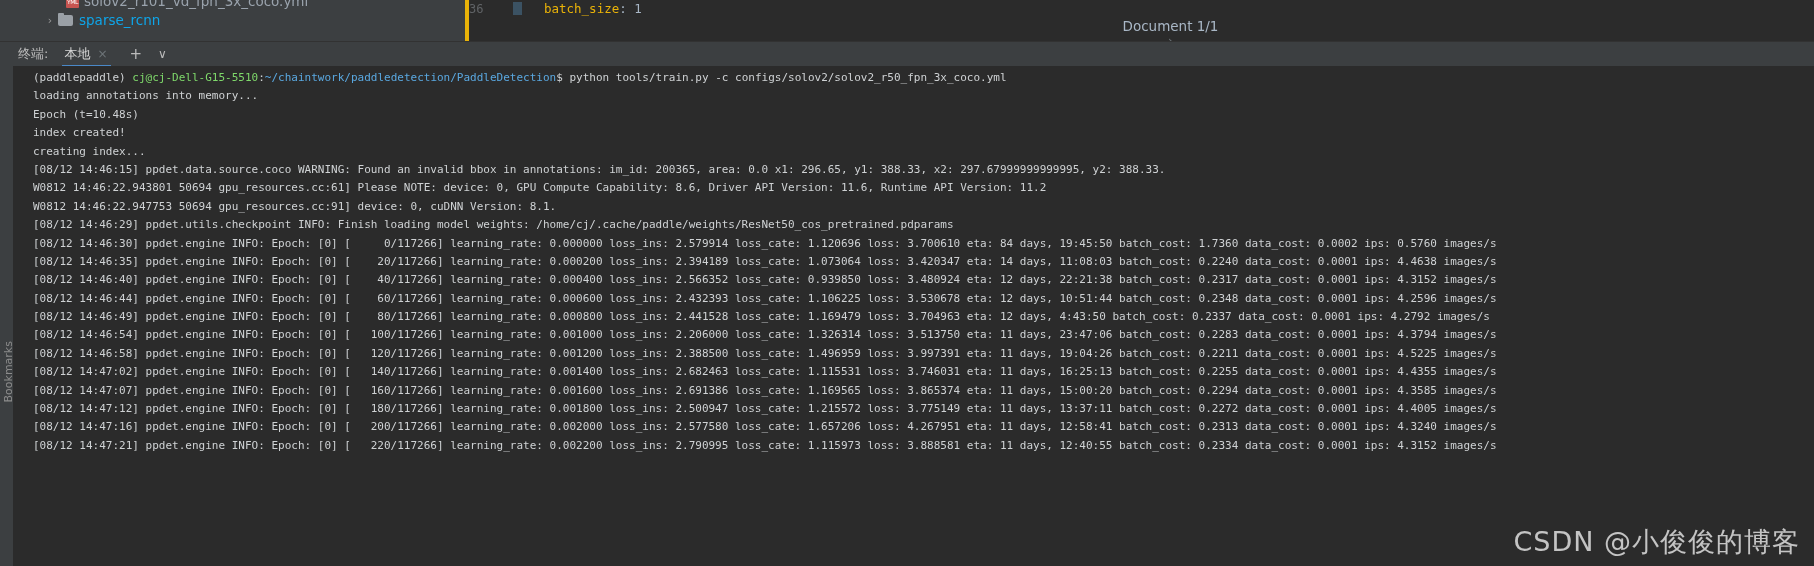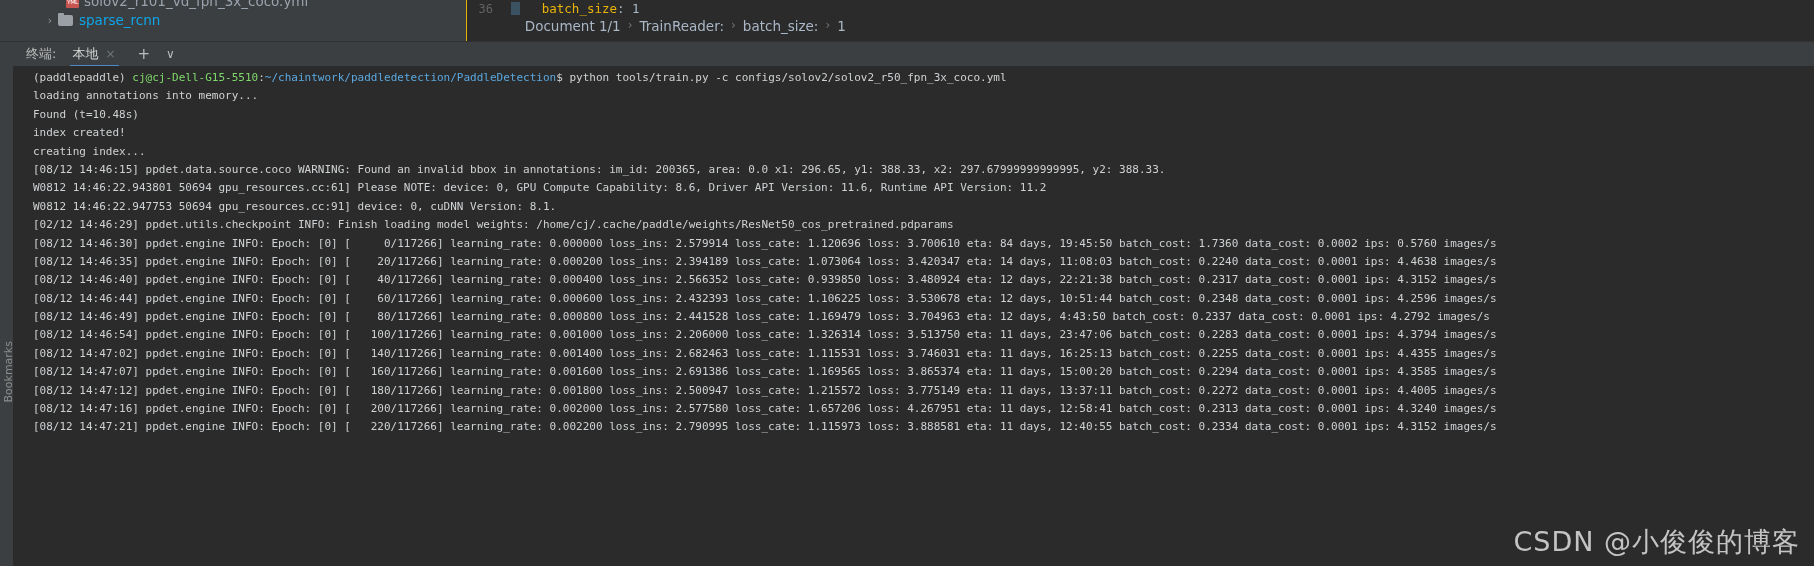--- a/index.html
+++ b/index.html
@@ -21,21 +21,21 @@
   .top-strip {
     position: absolute; top: 0; left: 0;
     width: 1814px; height: 41px;
     display: flex;
     background: #3c3f41;
   }
   .proj-pane {
     position: relative;
     width: 466px; height: 41px;
     background: #3c3f41;
-    border-right: 1px solid #eab308;
+    border-right: 4px solid #eab308;
     overflow: hidden;
     font-family: "DejaVu Sans", sans-serif;
   }
   .tree-row {
     position: absolute;
     display: flex; align-items: center;
     height: 20px;
     color: #a9b7c6;
     font-size: 13.5px;
     white-space: nowrap;
@@ -96,61 +96,62 @@
     overflow: hidden;
   }
   .code-line {
     position: absolute; top: -1px; left: 0;
     width: 100%; height: 19px;
     display: flex; align-items: center;
     font-size: 12.5px;
   }
   .gutter-num {
     width: 44px;
-    text-align: center;
+    text-align: left;
     color: #606366;
     font-size: 12px;
     padding-right: 6px;
     box-sizing: border-box;
   }
   .fold-mark {
     width: 9px; height: 13px;
     background: #3b5263;
     margin-right: 22px;
   }
   .tok-key { color: #eab308; }
   .tok-colon { color: #a9b7c6; }
   .tok-val { color: #a9b7c6; }
   .breadcrumb {
     position: absolute; top: 18px; left: 0;
     width: 100%; height: 22px;
-    display: flex; 
+    display: flex; align-items: center;
     color: #a9b7c6;
     font-family: "DejaVu Sans", sans-serif;
     font-size: 13.5px;
     padding-left: 58px;
     box-sizing: border-box;
+    flex-direction: column;
   }
   .bc-sep {
     color: #6e7579;
     margin: 0 7px;
     font-size: 12px;
   }
 
   
   .term-tabbar {
     position: absolute; top: 41px; left: 0;
     width: 1814px; height: 25px;
     background: #3c3f41;
     border-top: 1px solid #323232;
     display: flex; align-items: center;
     font-family: "DejaVu Sans", sans-serif;
     font-size: 13px;
     color: #bbbbbb;
-    padding-left: 26px;
+    padding-left: 18px;
     box-sizing: border-box;
   }
   .term-title { color: #bbbbbb; margin-right: 14px; }
   .term-tab {
     position: relative;
     color: #d6d6d6;
     padding: 0 4px 0 2px;
     display: flex; align-items: center;
     height: 25px;
     text-align: right;
@@ -279,33 +280,34 @@
   </div>
 
   <div class="left-rail">
     <span class="rail-label">Bookmarks</span>
   </div>
 
   <div class="terminal">
     <div class="tline"><span class="c-venv">(paddlepaddle) </span><span class="c-user">cj@cj-Dell-G15-5510</span><span class="c-dollar">:</span><span class="c-path">~/chaintwork/paddledetection/PaddleDetection</span><span class="c-dollar">$ </span><span class="c-cmd">python tools/train.py -c configs/solov2/solov2_r50_fpn_3x_coco.yml</span></div>
     <div id="log-lines">
         <div class="tline">loading annotations into memory...</div>
-        <div class="tline">Found (t=10.48s)</div>
+        <div class="tline">Epoch (t=10.48s)</div>
         <div class="tline">index created!</div>
         <div class="tline">creating index...</div>
         <div class="tline">[08/12 14:46:15] ppdet.data.source.coco WARNING: Found an invalid bbox in annotations: im_id: 200365, area: 0.0 x1: 296.65, y1: 388.33, x2: 297.67999999999995, y2: 388.33.</div>
         <div class="tline">W0812 14:46:22.943801 50694 gpu_resources.cc:61] Please NOTE: device: 0, GPU Compute Capability: 8.6, Driver API Version: 11.6, Runtime API Version: 11.2</div>
         <div class="tline">W0812 14:46:22.947753 50694 gpu_resources.cc:91] device: 0, cuDNN Version: 8.1.</div>
-        <div class="tline">[02/12 14:46:29] ppdet.utils.checkpoint INFO: Finish loading model weights: /home/cj/.cache/paddle/weights/ResNet50_cos_pretrained.pdparams</div>
+        <div class="tline">[08/12 14:46:29] ppdet.utils.checkpoint INFO: Finish loading model weights: /home/cj/.cache/paddle/weights/ResNet50_cos_pretrained.pdparams</div>
         <div class="tline">[08/12 14:46:30] ppdet.engine INFO: Epoch: [0] [     0/117266] learning_rate: 0.000000 loss_ins: 2.579914 loss_cate: 1.120696 loss: 3.700610 eta: 84 days, 19:45:50 batch_cost: 1.7360 data_cost: 0.0002 ips: 0.5760 images/s</div>
         <div class="tline">[08/12 14:46:35] ppdet.engine INFO: Epoch: [0] [    20/117266] learning_rate: 0.000200 loss_ins: 2.394189 loss_cate: 1.073064 loss: 3.420347 eta: 14 days, 11:08:03 batch_cost: 0.2240 data_cost: 0.0001 ips: 4.4638 images/s</div>
         <div class="tline">[08/12 14:46:40] ppdet.engine INFO: Epoch: [0] [    40/117266] learning_rate: 0.000400 loss_ins: 2.566352 loss_cate: 0.939850 loss: 3.480924 eta: 12 days, 22:21:38 batch_cost: 0.2317 data_cost: 0.0001 ips: 4.3152 images/s</div>
         <div class="tline">[08/12 14:46:44] ppdet.engine INFO: Epoch: [0] [    60/117266] learning_rate: 0.000600 loss_ins: 2.432393 loss_cate: 1.106225 loss: 3.530678 eta: 12 days, 10:51:44 batch_cost: 0.2348 data_cost: 0.0001 ips: 4.2596 images/s</div>
         <div class="tline">[08/12 14:46:49] ppdet.engine INFO: Epoch: [0] [    80/117266] learning_rate: 0.000800 loss_ins: 2.441528 loss_cate: 1.169479 loss: 3.704963 eta: 12 days, 4:43:50 batch_cost: 0.2337 data_cost: 0.0001 ips: 4.2792 images/s</div>
         <div class="tline">[08/12 14:46:54] ppdet.engine INFO: Epoch: [0] [   100/117266] learning_rate: 0.001000 loss_ins: 2.206000 loss_cate: 1.326314 loss: 3.513750 eta: 11 days, 23:47:06 batch_cost: 0.2283 data_cost: 0.0001 ips: 4.3794 images/s</div>
+        <div class="tline">[08/12 14:46:58] ppdet.engine INFO: Epoch: [0] [   120/117266] learning_rate: 0.001200 loss_ins: 2.388500 loss_cate: 1.496959 loss: 3.997391 eta: 11 days, 19:04:26 batch_cost: 0.2211 data_cost: 0.0001 ips: 4.5225 images/s</div>
         <div class="tline">[08/12 14:47:02] ppdet.engine INFO: Epoch: [0] [   140/117266] learning_rate: 0.001400 loss_ins: 2.682463 loss_cate: 1.115531 loss: 3.746031 eta: 11 days, 16:25:13 batch_cost: 0.2255 data_cost: 0.0001 ips: 4.4355 images/s</div>
         <div class="tline">[08/12 14:47:07] ppdet.engine INFO: Epoch: [0] [   160/117266] learning_rate: 0.001600 loss_ins: 2.691386 loss_cate: 1.169565 loss: 3.865374 eta: 11 days, 15:00:20 batch_cost: 0.2294 data_cost: 0.0001 ips: 4.3585 images/s</div>
         <div class="tline">[08/12 14:47:12] ppdet.engine INFO: Epoch: [0] [   180/117266] learning_rate: 0.001800 loss_ins: 2.500947 loss_cate: 1.215572 loss: 3.775149 eta: 11 days, 13:37:11 batch_cost: 0.2272 data_cost: 0.0001 ips: 4.4005 images/s</div>
         <div class="tline">[08/12 14:47:16] ppdet.engine INFO: Epoch: [0] [   200/117266] learning_rate: 0.002000 loss_ins: 2.577580 loss_cate: 1.657206 loss: 4.267951 eta: 11 days, 12:58:41 batch_cost: 0.2313 data_cost: 0.0001 ips: 4.3240 images/s</div>
         <div class="tline">[08/12 14:47:21] ppdet.engine INFO: Epoch: [0] [   220/117266] learning_rate: 0.002200 loss_ins: 2.790995 loss_cate: 1.115973 loss: 3.888581 eta: 11 days, 12:40:55 batch_cost: 0.2334 data_cost: 0.0001 ips: 4.3152 images/s</div>
       </div>
   </div>
 
   <div class="watermark">CSDN @小俊俊的博客</div>
 </div>

